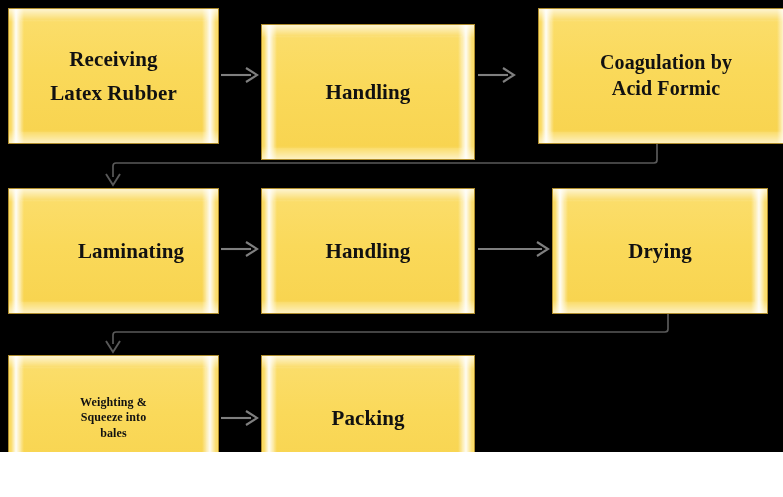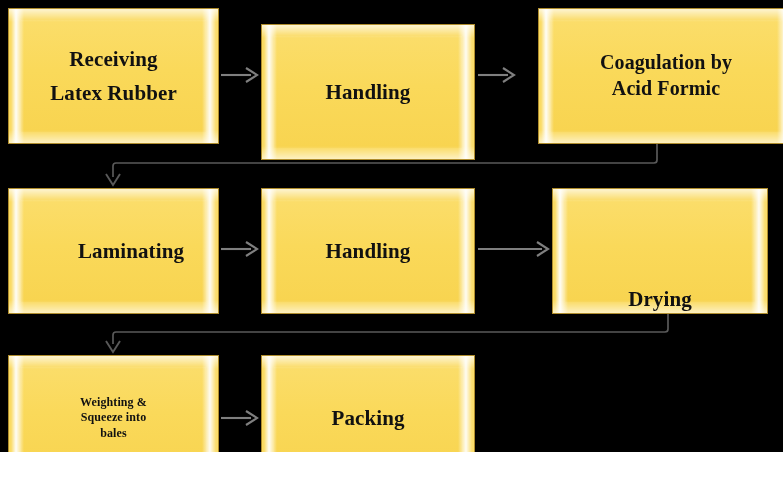--- a/index.html
+++ b/index.html
@@ -157,21 +157,21 @@
       <div class="face"></div>
       <div class="bevel"></div>
       <div class="label" style="font-size: 21px;">Laminating</div>
     </div>
     <div class="node" style="left: 261px; top: 188px; width: 214px; height: 126px;">
       <div class="shadow"></div>
       <div class="face"></div>
       <div class="bevel"></div>
       <div class="label" style="font-size: 21px;">Handling</div>
     </div>
-    <div class="node" style="left: 552px; top: 188px; width: 216px; height: 126px; align-items: flex-end;">
+    <div class="node" style="left: 552px; top: 188px; width: 216px; height: 126px;">
       <div class="shadow"></div>
       <div class="face"></div>
       <div class="bevel"></div>
       <div class="label" style="font-size: 21px;">Drying</div>
     </div>
     <div class="node" style="left: 8px; top: 355px; width: 211px; height: 126px;">
       <div class="shadow"></div>
       <div class="face"></div>
       <div class="bevel"></div>
       <div class="label" style="font-size: 12px;">Weighting &amp;

